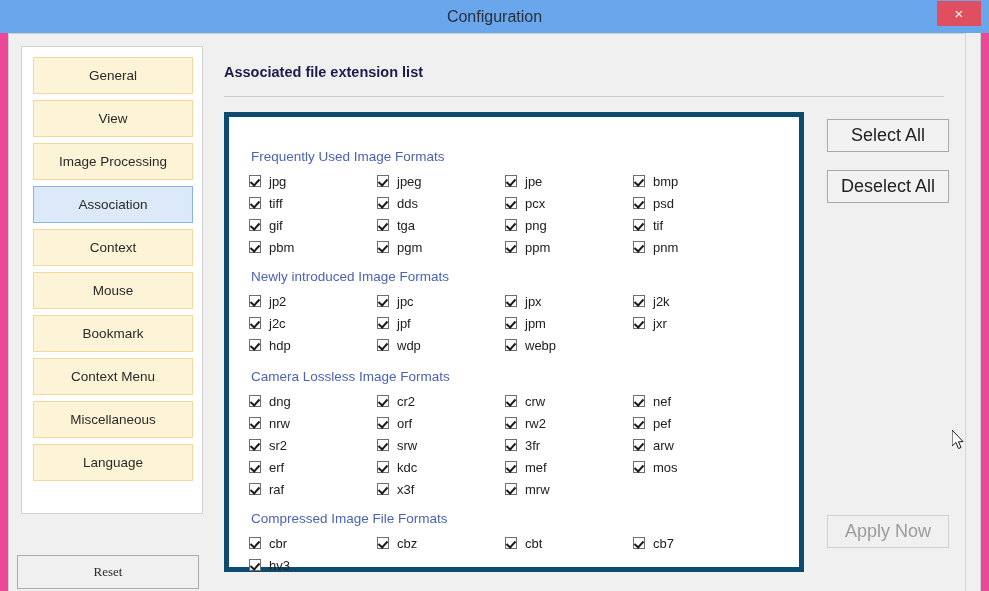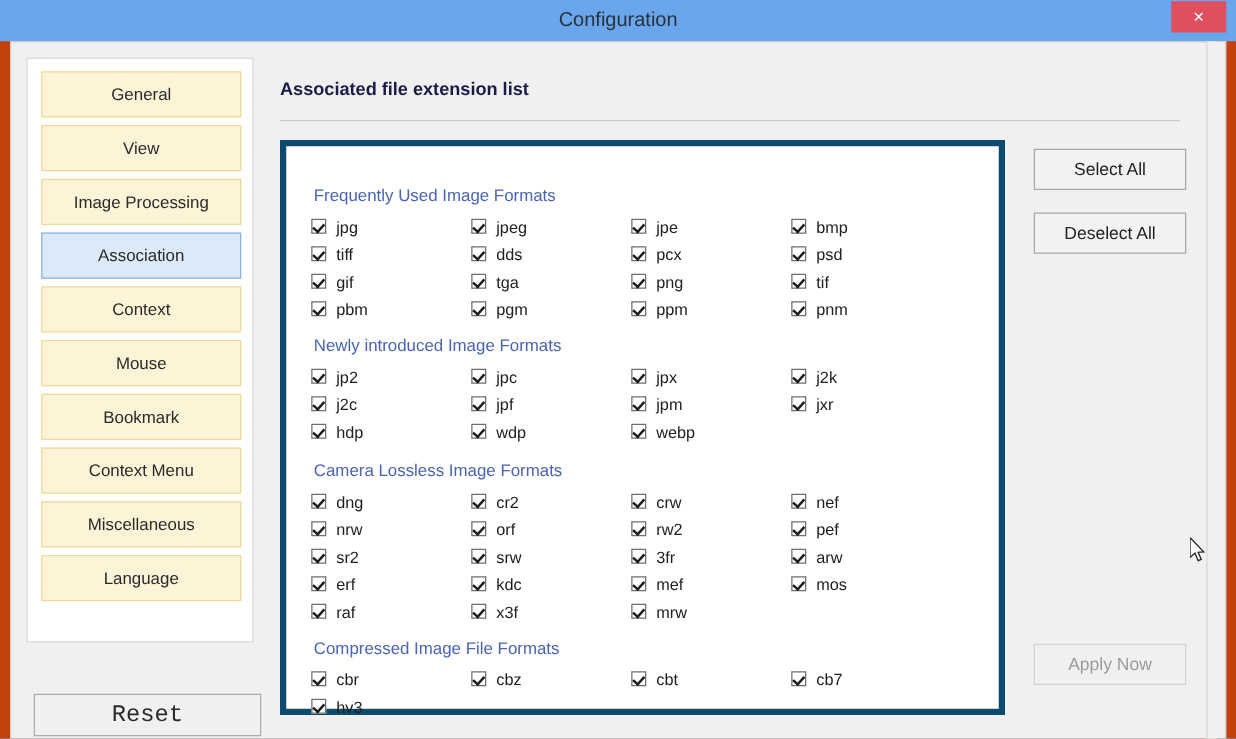--- a/index.html
+++ b/index.html
@@ -6,21 +6,21 @@
     margin: 0; padding: 0;
     width: 989px; height: 591px;
     overflow: hidden;
     background: #6aa6ec;
     font-family: "Liberation Sans", sans-serif;
   }
 
   #app {
     position: relative;
     width: 989px; height: 591px;
-    background: #c2410c;
+    background: #ec4899;
   }
 
   
   .titlebar {
     position: absolute;
     left: 0; top: 0;
     width: 989px; height: 33px;
     background: #6aa6ec;
   }
   .titlebar-text {
@@ -96,31 +96,31 @@
     cursor: pointer;
     font-family: "Liberation Sans", sans-serif;
   }
   .nav-item.selected {
     background: #dbe9f8;
     border: 1px solid #8ab3dd;
   }
 
   .reset-button {
     position: absolute;
-    left: 18px; top: 521px;
+    left: 8px; top: 521px;
     width: 182px; height: 34px;
     background: #f0f0f0;
     border: 1px solid #acacac;
     box-sizing: border-box;
-    font-size: 19px;
+    font-size: 13px;
     color: #2a2a2a;
     text-align: center;
     line-height: 32px;
     cursor: pointer;
-    font-family: Liberation Mono, monospace;
+    font-family: Liberation Serif, serif;
   }
 
   
   .content-heading {
     position: absolute;
     left: 215px; top: 30px;
     font-size: 14.5px;
     font-weight: bold;
     color: #1b1b4a;
     font-family: "Liberation Sans", sans-serif;
@@ -209,21 +209,21 @@
   }
 
   
   .side-button {
     position: absolute;
     left: 818px;
     width: 122px; height: 33px;
     background: #f2f2f2;
     border: 1px solid #a8a8a8;
     box-sizing: border-box;
-    font-size: 14px;
+    font-size: 18px;
     color: #222222;
     text-align: center;
     line-height: 31px;
     cursor: pointer;
     font-family: "Liberation Sans", sans-serif;
   }
   #select-all { top: 85px; }
   #deselect-all { top: 136px; }
   #apply-now {
     top: 481px;

